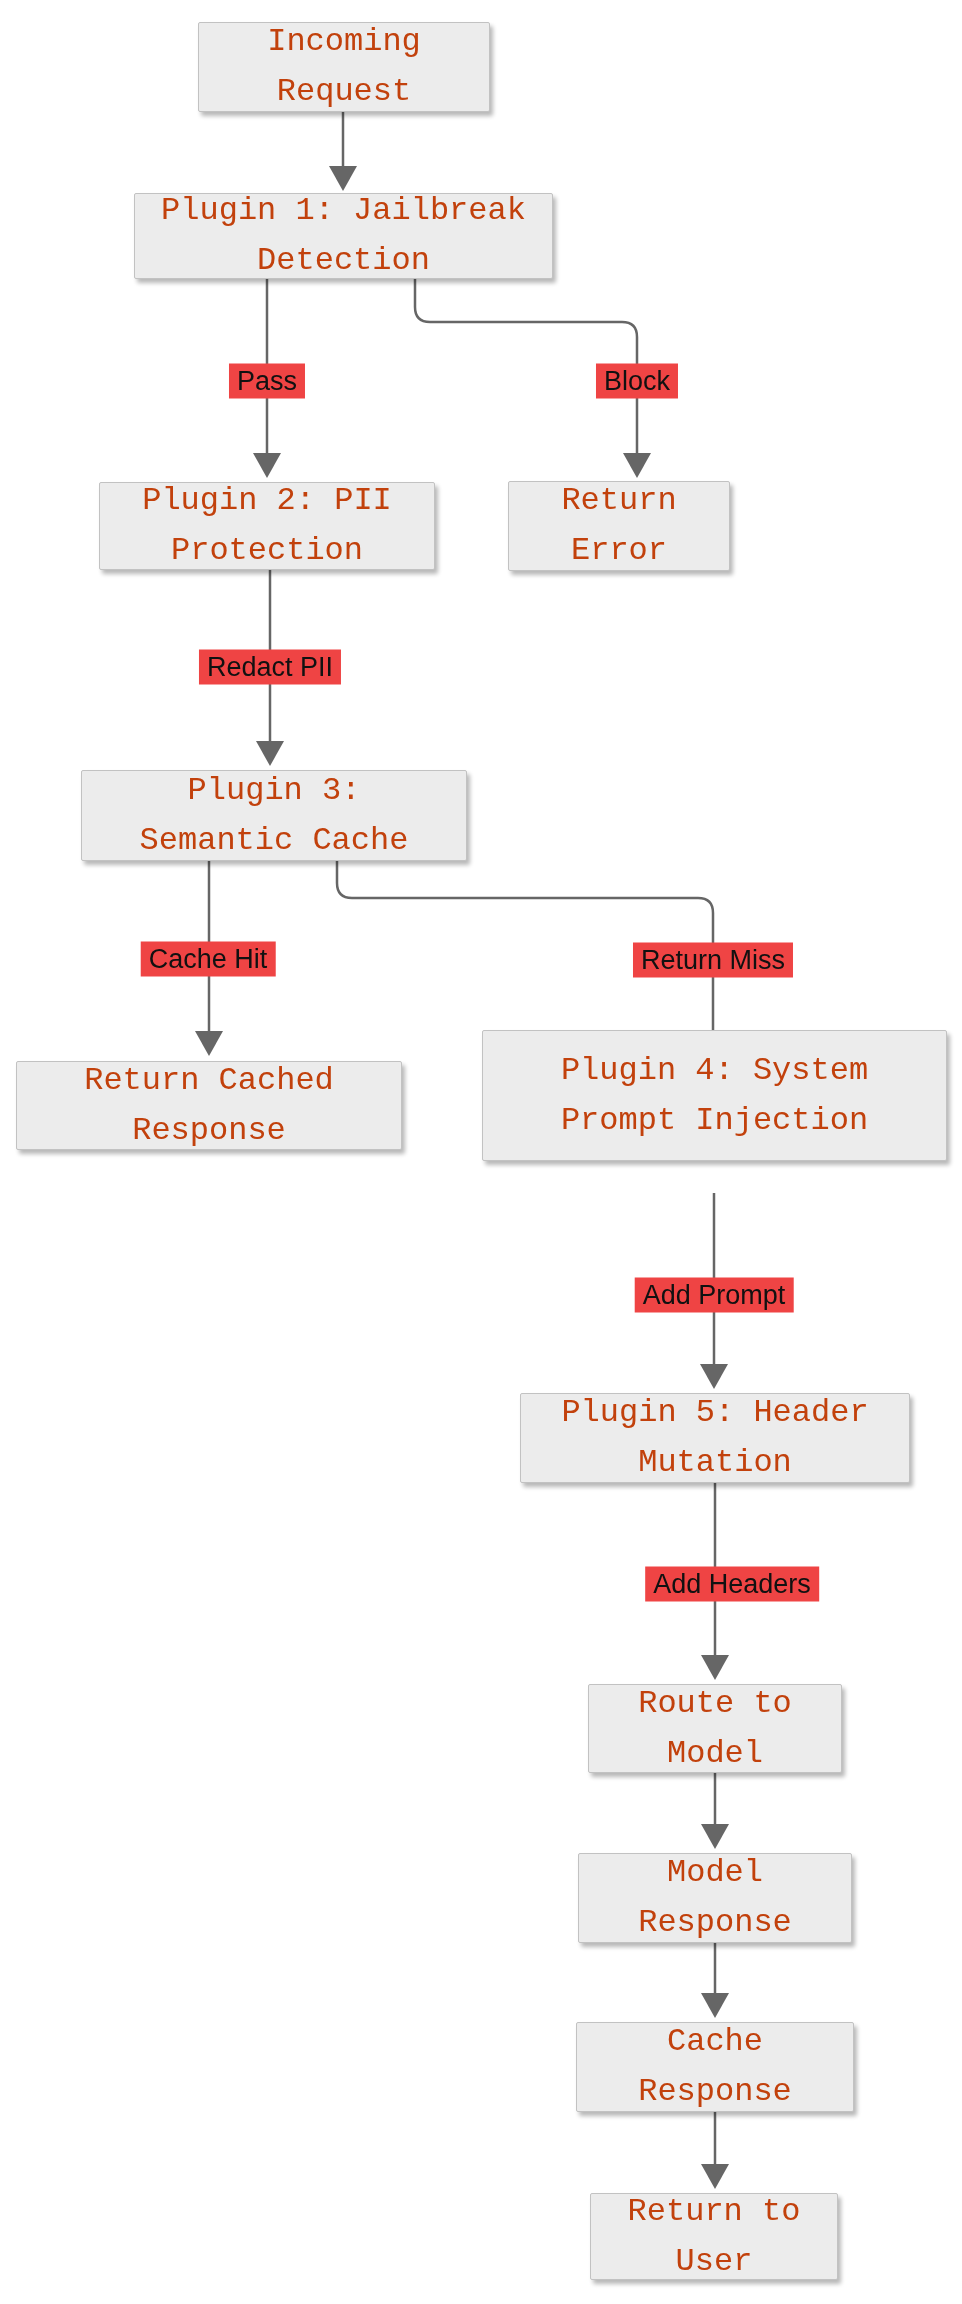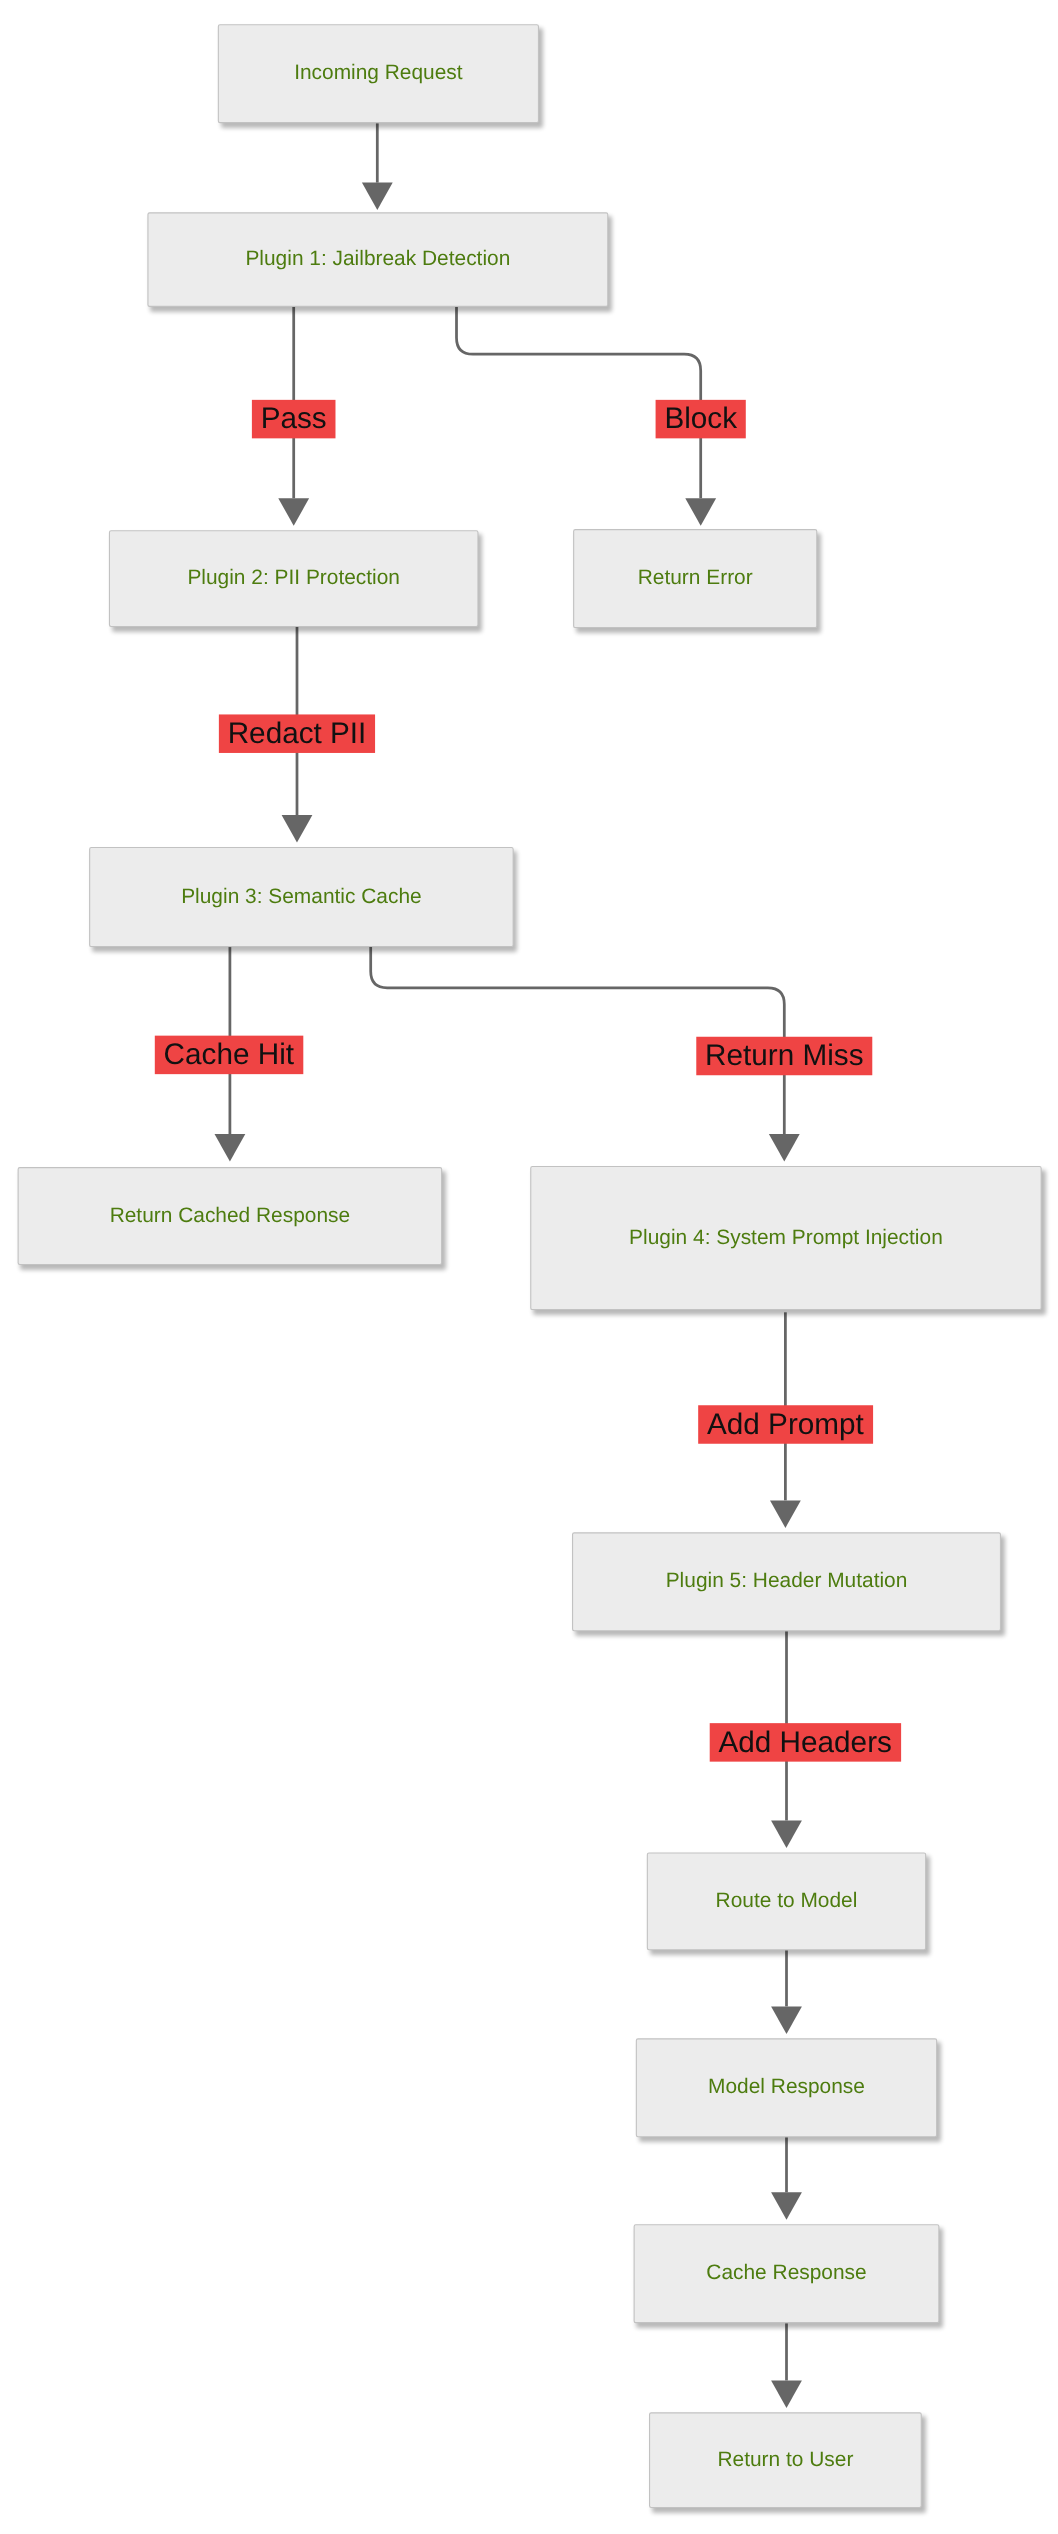--- a/index.html
+++ b/index.html
@@ -29,24 +29,25 @@
     position: absolute;
     box-sizing: border-box;
     display: flex;
     align-items: center;
     justify-content: center;
     text-align: center;
     background: #ececec;
     border: 1px solid #c2c2c2;
     border-radius: 2px;
     box-shadow: 3px 4px 4px rgba(0,0,0,0.28);
-    font-size: 19px;
+    font-size: 32px;
     line-height: 1.55;
-    color: #4d7c0f;
+    color: #c2410c;
     padding: 0 20px;
+    font-family: Liberation Mono, monospace;
   }
   .edge-label {
     position: absolute;
     transform: translate(-50%, -50%);
     background: #ef4444;
     padding: 2px 8px;
     font-size: 27px;
     color: #111111;
     white-space: nowrap;
   }
@@ -91,27 +92,27 @@
     <path class="edge-line" d="M715,2112 V2164"></path>
     <polygon class="arrowhead" points="701,2164 729,2164 715,2189"></polygon>
   </svg>
 
   <div class="node" style="left:198px; top:22px;  width:292px; height:90px;">Incoming Request</div>
 
   <div class="node" style="left:134px; top:193px; width:419px; height:86px;text-align:center;">Plugin 1: Jailbreak Detection</div>
 
   <div class="node" style="left:99px;  top:482px; width:336px; height:88px;">Plugin 2: PII Protection</div>
 
-  <div class="node" style="left:521px; top:481px; width:222px; height:90px;">Return Error</div>
+  <div class="node" style="left:508px; top:481px; width:222px; height:90px;">Return Error</div>
 
   <div class="node" style="left:81px;  top:770px; width:386px; height:91px;">Plugin 3: Semantic Cache</div>
 
   <div class="node" style="left:16px;  top:1061px; width:386px; height:89px;">Return Cached Response</div>
 
-  <div class="node" style="left:482px; top:1060px; width:465px; height:131px;">Plugin 4: System Prompt Injection</div>
+  <div class="node" style="left:482px; top:1030px; width:465px; height:131px;">Plugin 4: System Prompt Injection</div>
 
   <div class="node" style="left:520px; top:1393px; width:390px; height:90px;">Plugin 5: Header Mutation</div>
 
   <div class="node" style="left:578px; top:1853px; width:274px; height:90px;">Model Response</div>
 
   <div class="node" style="left:588px; top:1684px; width:254px; height:89px;">Route to Model</div>
 
   <div class="node" style="left:576px; top:2022px; width:278px; height:90px;">Cache Response</div>
 
   <div class="node" style="left:590px; top:2193px; width:248px; height:87px;">Return to User</div>

